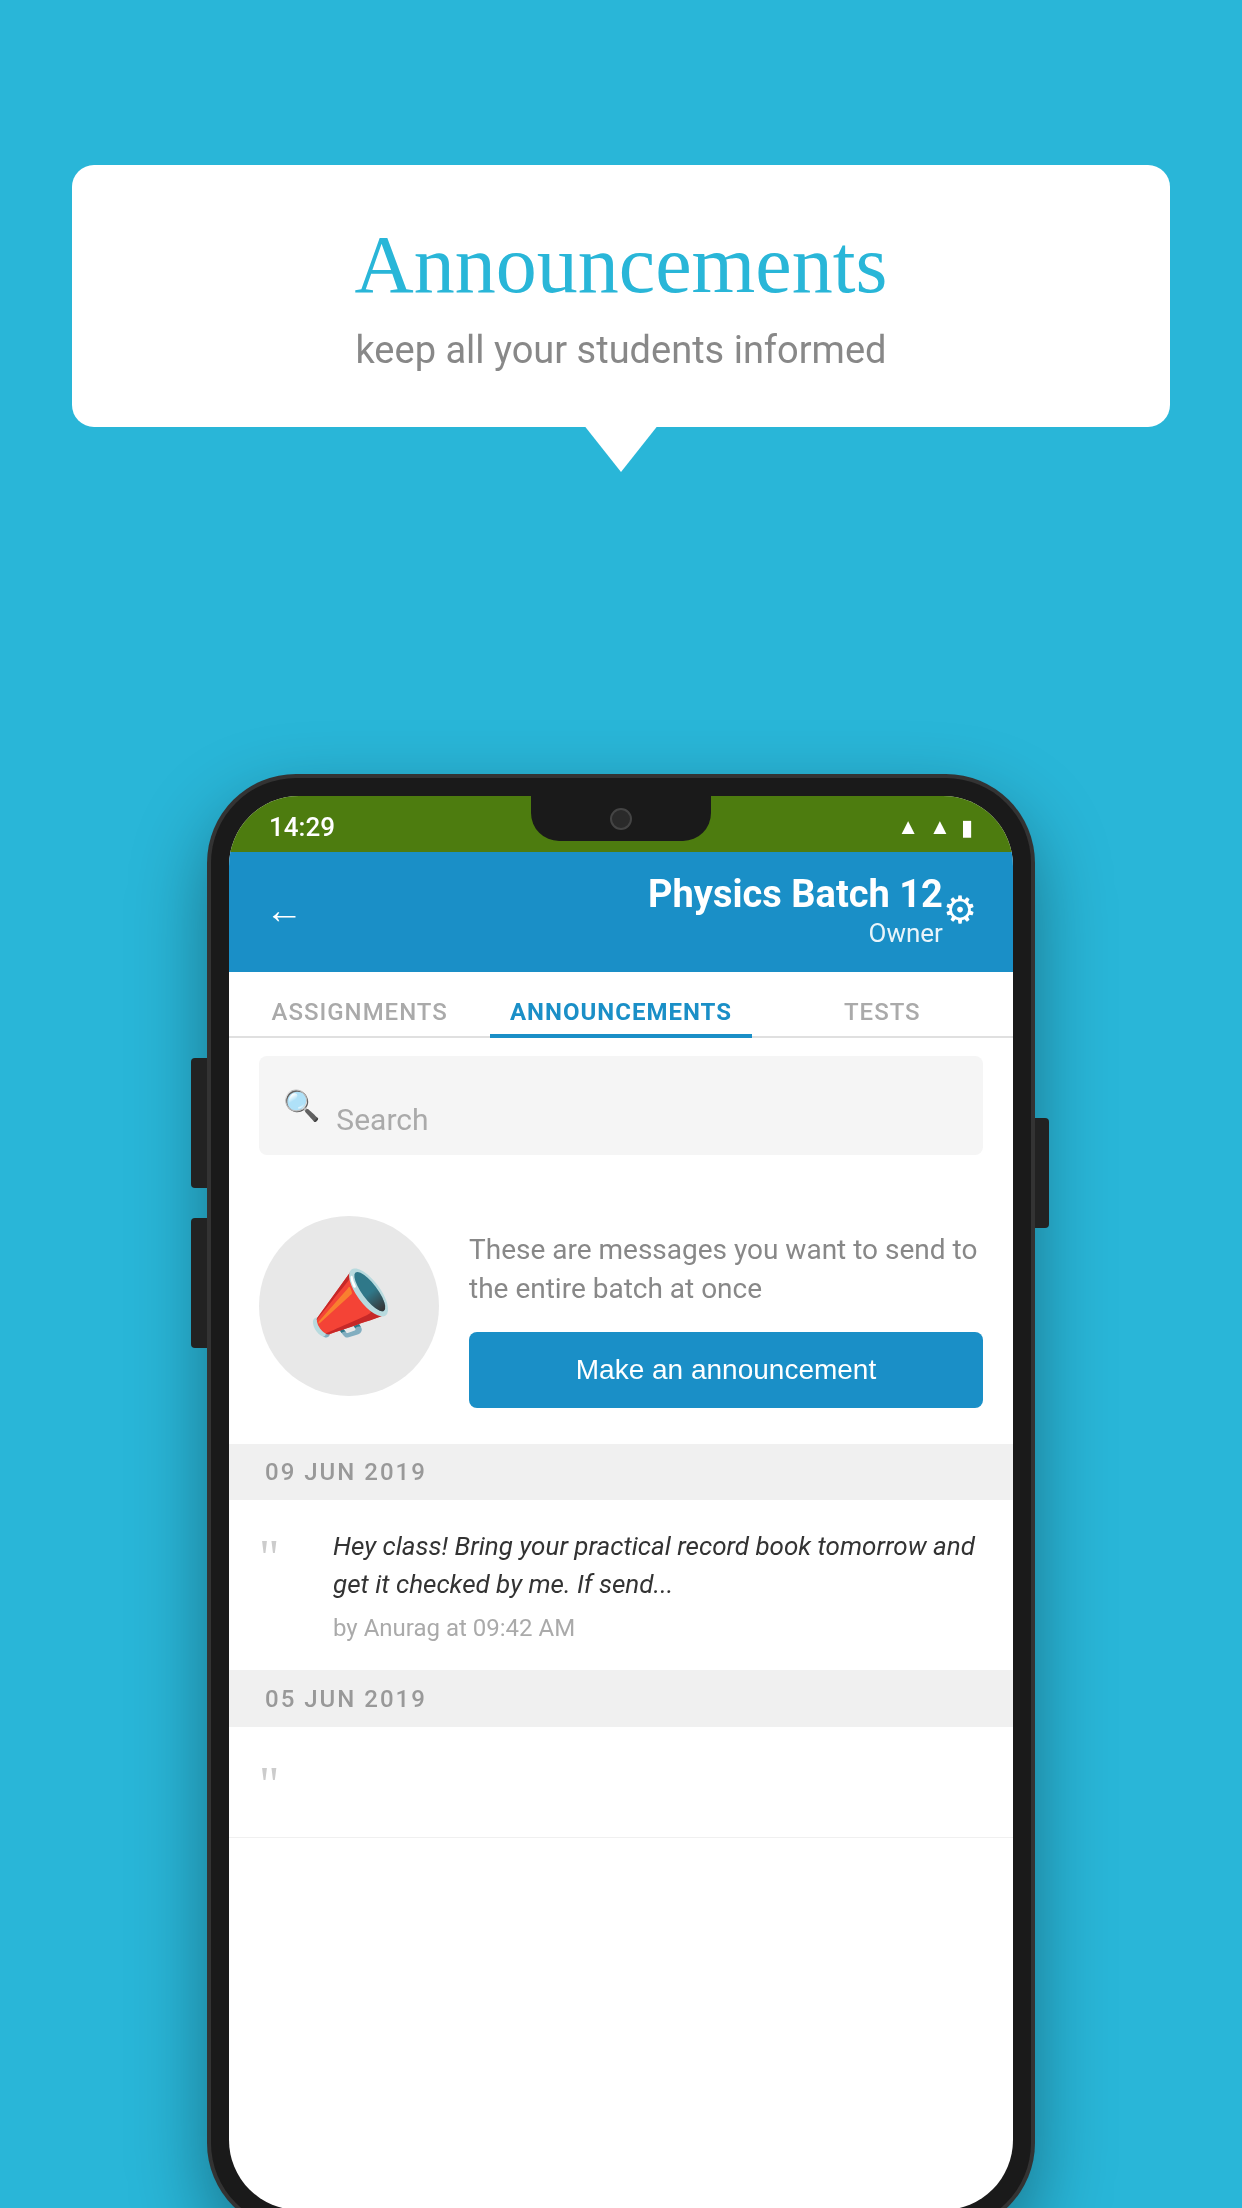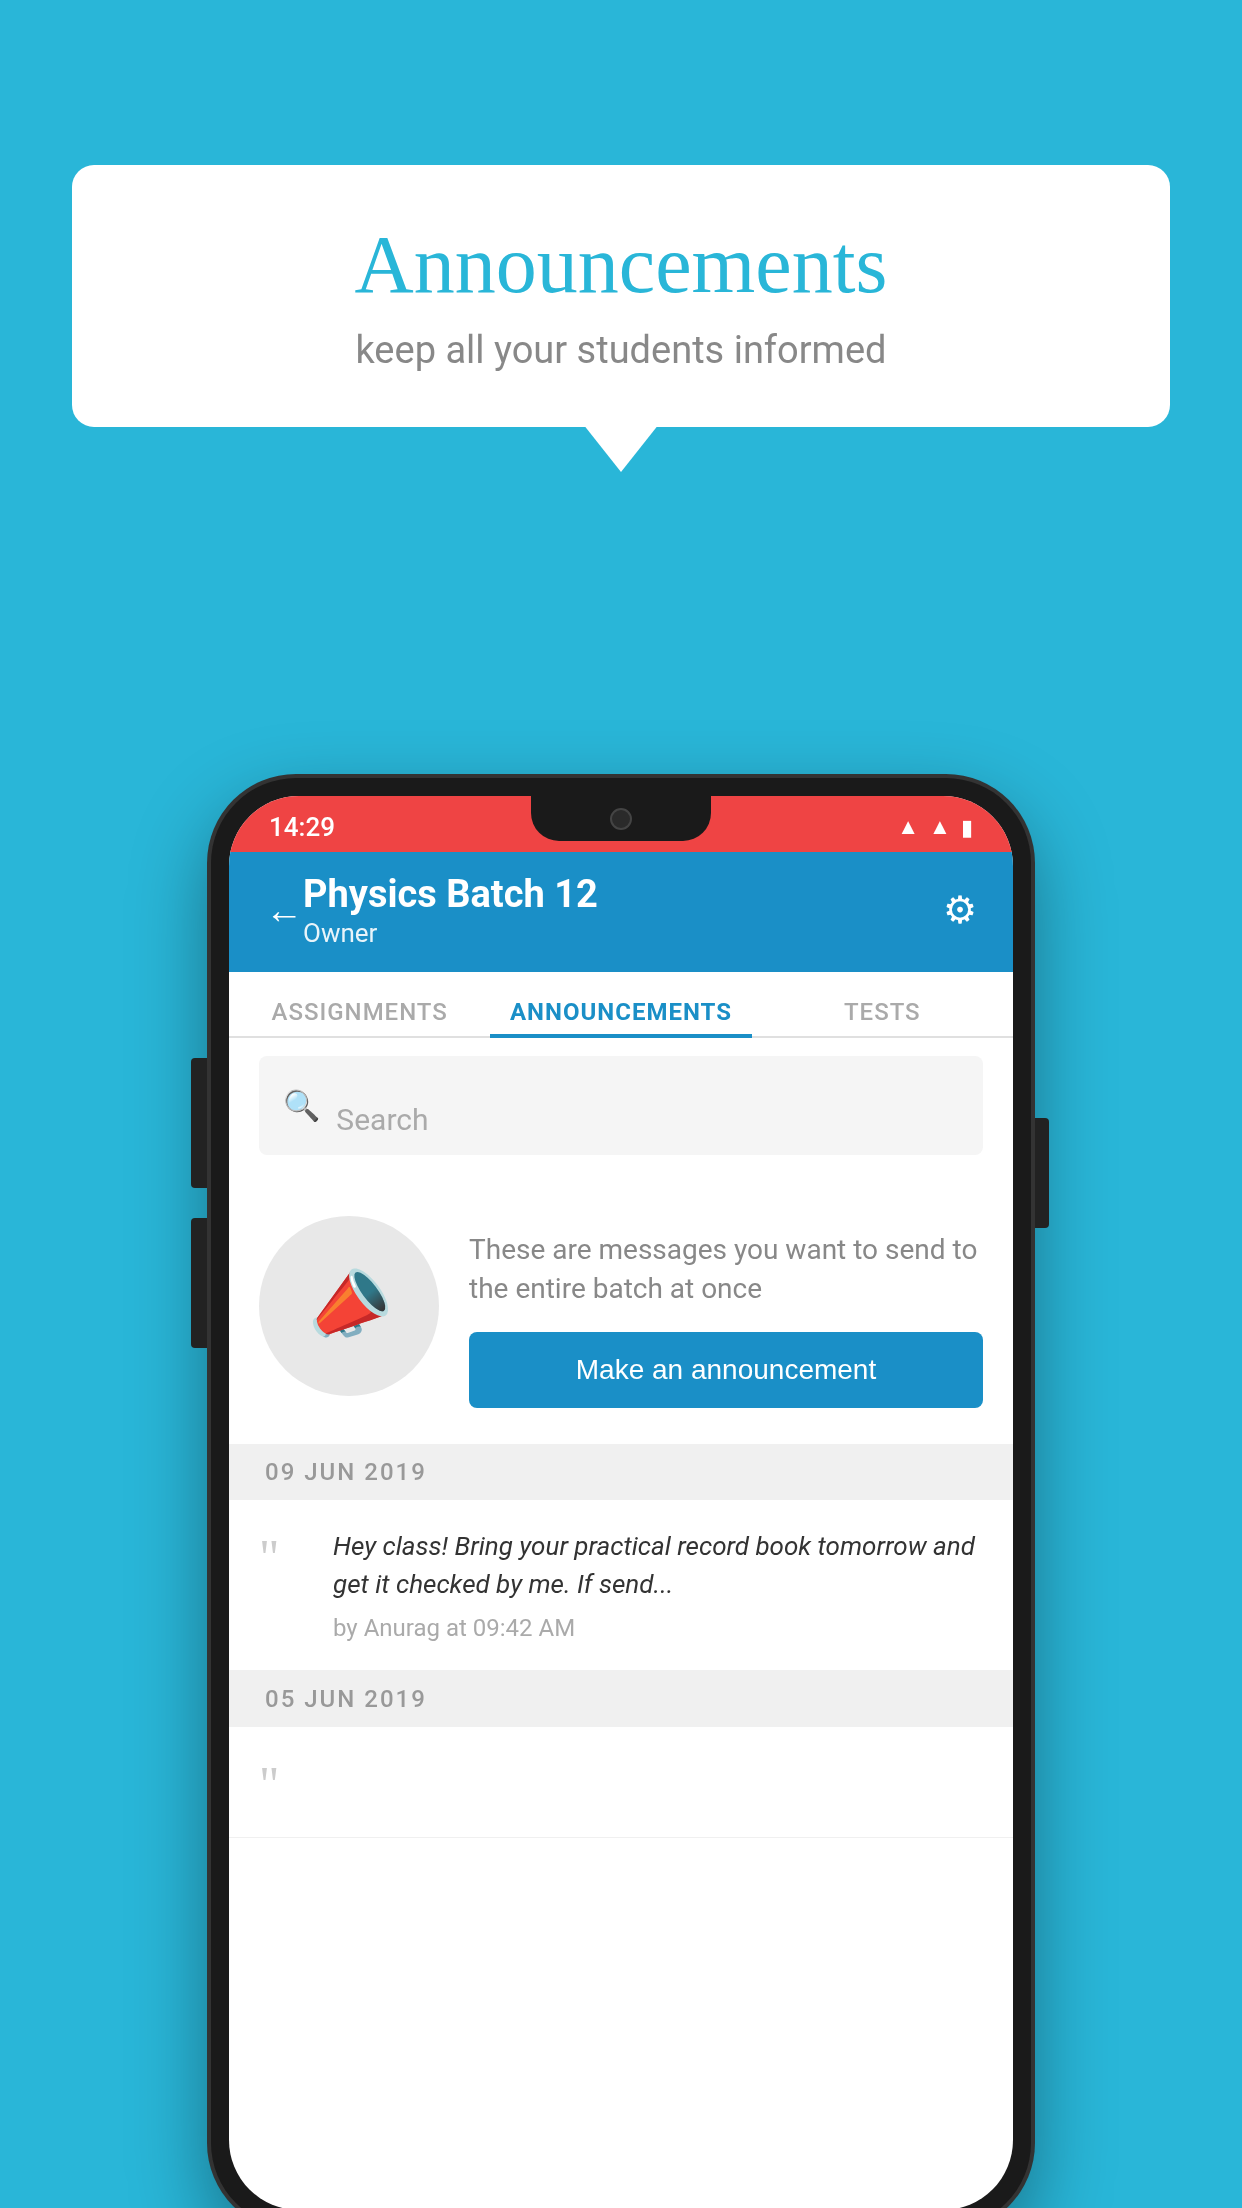--- a/index.html
+++ b/index.html
@@ -125,21 +125,21 @@
       transform: translateX(-50%);
       width: 22px;
       height: 22px;
       background: #2a2a2a;
       border-radius: 50%;
       border: 2px solid #444;
     }
 
     
     .status-bar {
-      background: #ef4444;
+      background: #4d7c0f;
       height: 56px;
       display: flex;
       align-items: center;
       justify-content: space-between;
       padding: 0 40px;
       padding-top: 6px;
     }
 
     .status-time {
       color: #ffffff;
@@ -167,21 +167,21 @@
       justify-content: space-between;
     }
 
     .header-back {
       color: white;
       font-size: 38px;
       cursor: pointer;
     }
 
     .header-title-area {
-      text-align: left;
+      text-align: right;
       flex: 1;
     }
 
     .header-title {
       color: #ffffff;
       font-size: 38px;
       font-weight: 700;
     }
 
     .header-subtitle {

